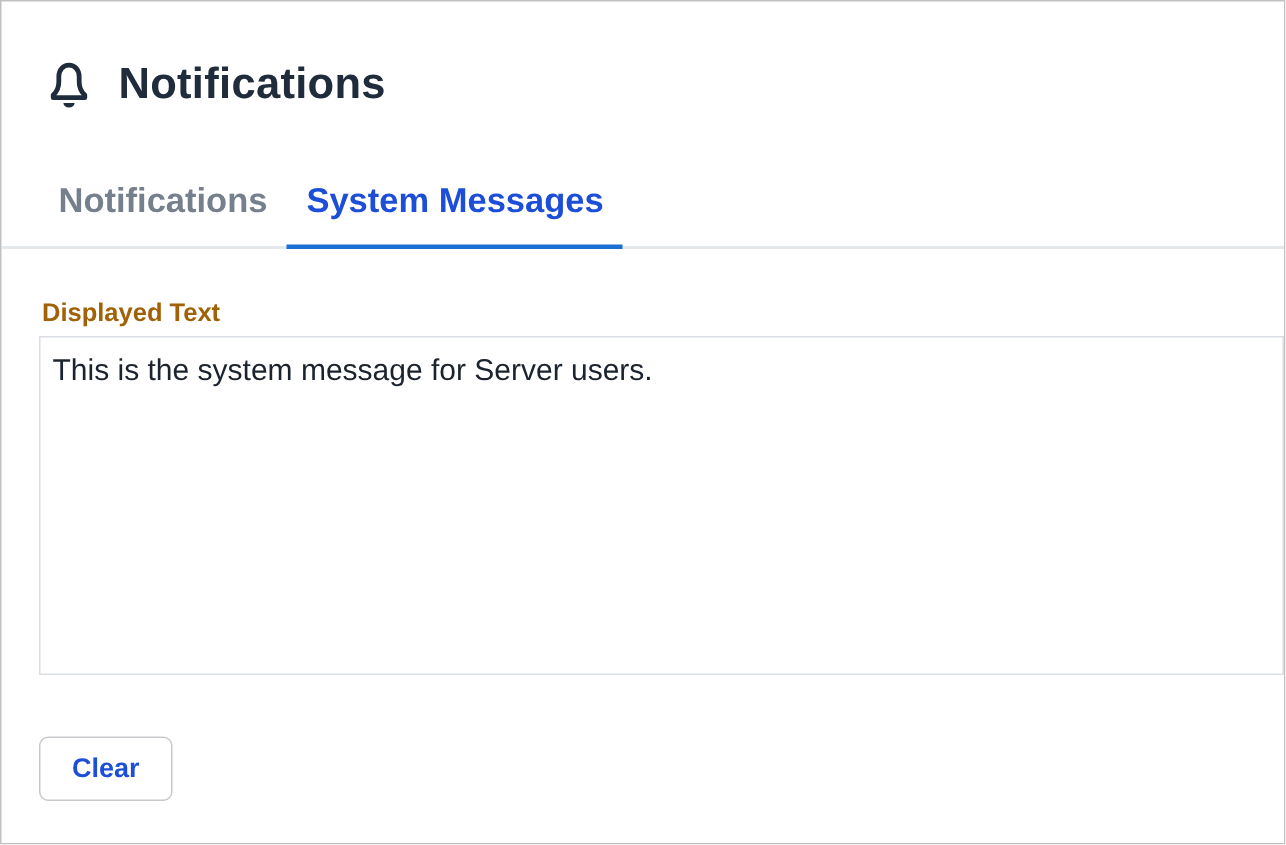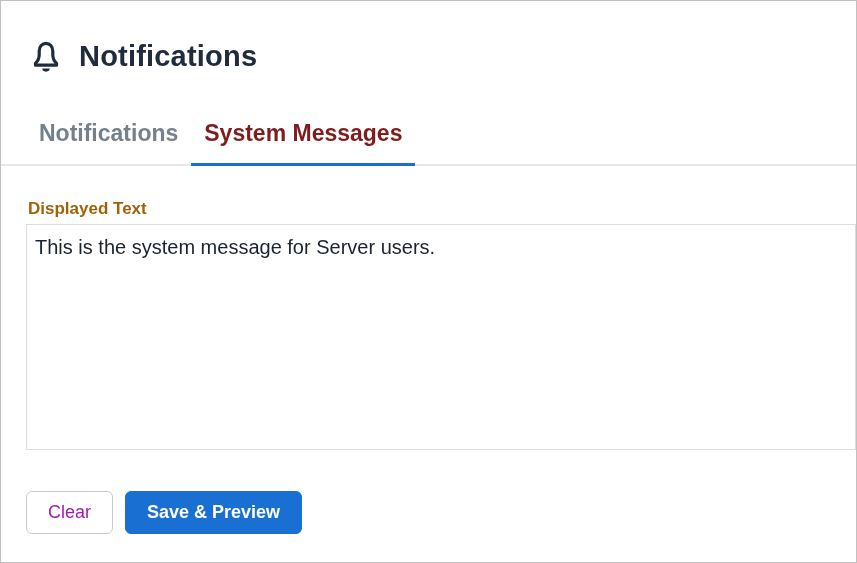--- a/index.html
+++ b/index.html
@@ -50,21 +50,21 @@
     margin-bottom: -2px;
     border-bottom: 3px solid transparent;
     cursor: pointer;
     white-space: nowrap;
     background: transparent;
     border-top: none; border-left: none; border-right: none;
     font-family: "Liberation Sans", sans-serif;
     line-height: 1.15;
   }
   .tab.active {
-    color: #7f1d1d;
+    color: #1d4ed8;
     border-bottom-color: #1a70d2;
     text-align: center;
   }
 
   
   .field-label {
     display: block;
     margin: 33px 0 4px 27px;
     font-size: 17px;
     font-weight: 700;
@@ -102,23 +102,23 @@
     font-size: 18px;
     cursor: pointer;
     line-height: 1;
     display: inline-flex;
     align-items: center;
     justify-content: center;
   }
   .btn-secondary {
     background: #ffffff;
     border: 1px solid #c6c9cc;
-    color: #a21caf;
+    color: #1d4ed8;
     padding: 0 21px;
-    font-weight: 400;
+    font-weight: 700;
   }
   .btn-primary {
     background: #1a70d2;
     border: 1px solid #1a70d2;
     color: #ffffff;
     padding: 0 21px;
     font-weight: 600;
   }
 </style>
 </head>
@@ -140,16 +140,15 @@
     <button class="tab">Notifications</button>
     <button class="tab active">System Messages</button>
   </nav>
 
   <label class="field-label" for="displayed-text">Displayed Text</label>
 
   <textarea id="displayed-text" class="message-textarea" style="">This is the system message for Server users.</textarea>
 
   <div class="button-row">
     <button class="btn btn-secondary">Clear</button>
-    <button class="btn btn-primary">Save &amp; Preview</button>
   </div>
 
 </div>
 
 </body></html>

